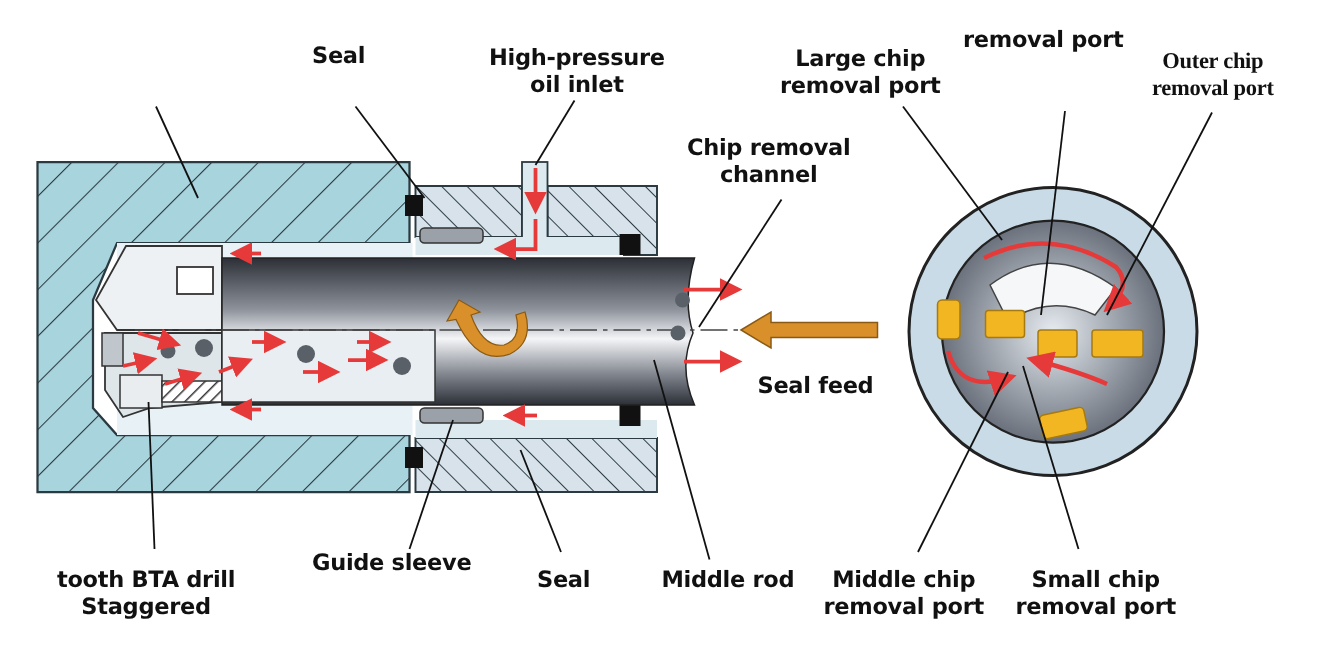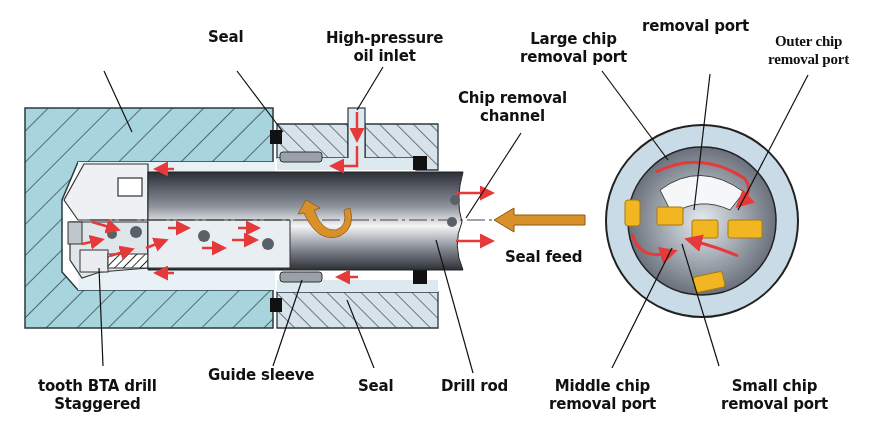--- a/index.html
+++ b/index.html
@@ -176,23 +176,23 @@
       <span>tooth BTA drill</span>
       <span>Staggered</span>
     </div>
 <div class="lbl" style="left:208px;top:366px;">
       <span>Guide sleeve</span>
     </div>
 <div class="lbl" style="left:358px;top:377px;">
       <span>Seal</span>
     </div>
 <div class="lbl" style="left:441px;top:377px;">
-      <span>Drill rod</span>
+      <span>Middle rod</span>
     </div>
 <div class="lbl" style="left:549px;top:377px;">
       <span>Middle chip</span>
       <span>removal port</span>
     </div>
-<div class="lbl" style="left:677px;top:377px;margin-left:44px;">
+<div class="lbl" style="left:677px;top:377px;">
       <span>Small chip</span>
       <span>removal port</span>
     </div>
 </div>
 
 </body></html>

